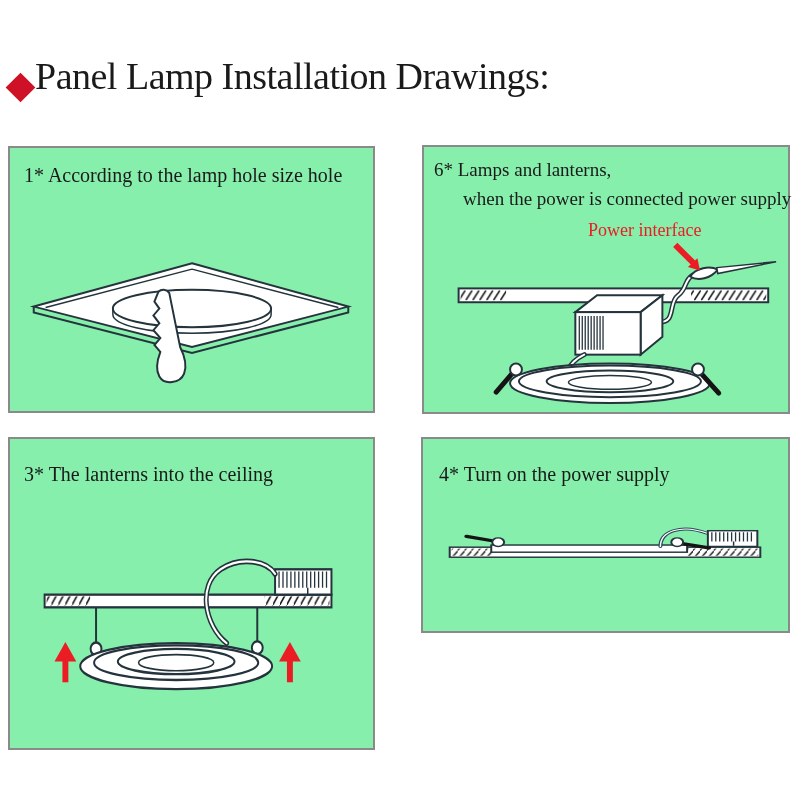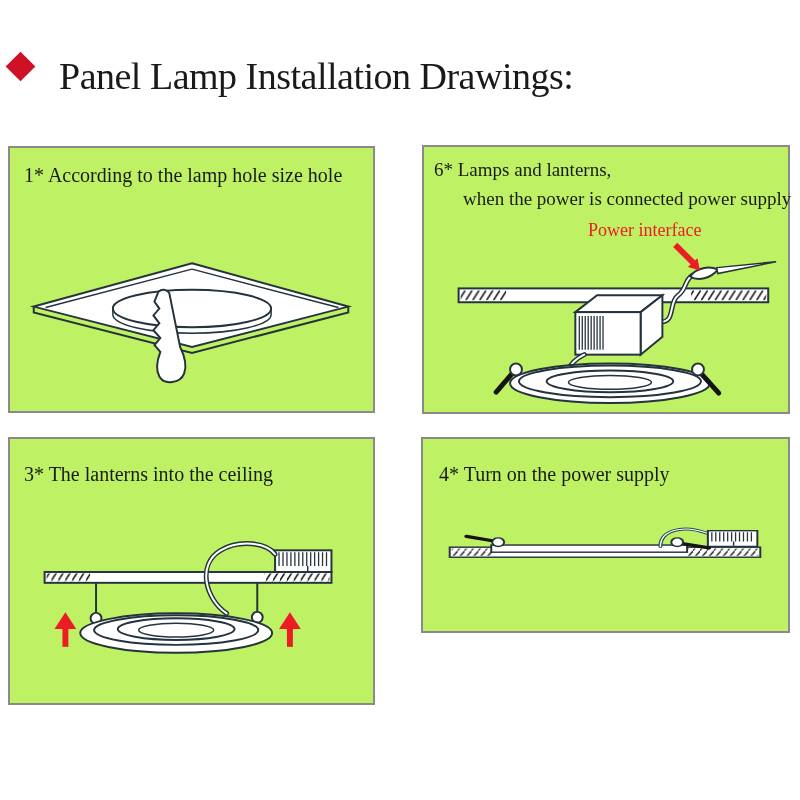--- a/index.html
+++ b/index.html
@@ -9,32 +9,32 @@
     --ink:#1a1a1a;
     --line:#24333c;
     --wire:#2a4a5a;
   }
   *{margin:0;padding:0;box-sizing:border-box}
   body{
     width:800px;height:800px;background:#ffffff;position:relative;
     font-family:"Liberation Serif","DejaVu Serif",serif;color:var(--ink);
     overflow:hidden;
   }
-  .title-row{position:absolute;left:10px;top:56px;display:flex;align-items:flex-start;gap:28px}
+  .title-row{position:absolute;left:10px;top:56px;display:flex;align-items:flex-end;gap:4px}
   .diamond{width:21px;height:21px;background:var(--accent-red);transform:rotate(45deg);flex:0 0 auto}
   .title-text{font-size:38px;letter-spacing:-0.5px;white-space:nowrap;line-height:1.1}
-  .panel{position:absolute;border:2px solid var(--panel-border);background:#bef264}
+  .panel{position:absolute;border:2px solid var(--panel-border);background:#86efac}
   .panel svg{position:absolute;left:0;top:0;width:100%;height:100%}
   .caption{position:absolute;font-size:20px;white-space:nowrap;z-index:3;line-height:29px}
   #panel2 .caption{font-size:19px}
   .caption .indent{padding-left:29px;display:block}
   .annotation{position:absolute;font-size:18px;color:var(--arrow-red);white-space:nowrap;z-index:3}
   #panel1{left:8px;top:146px;width:367px;height:267px}
   #panel2{left:422px;top:145px;width:368px;height:269px}
-  #panel3{left:8px;top:437px;width:367px;height:268px}
+  #panel3{left:8px;top:437px;width:367px;height:313px}
   #panel4{left:421px;top:437px;width:369px;height:196px}
   #panel1 .caption{left:14px;top:13px}
   #panel2 .caption{left:10px;top:8px}
   #panel3 .caption{left:14px;top:21px}
   #panel4 .caption{left:16px;top:21px}
   #panel2 .annotation{left:164px;top:73px}
   
   .s{stroke:var(--line);fill:none;stroke-width:2}
   .sf{stroke:var(--line);fill:#fff;stroke-width:2}
   .thin{stroke-width:1.5}

